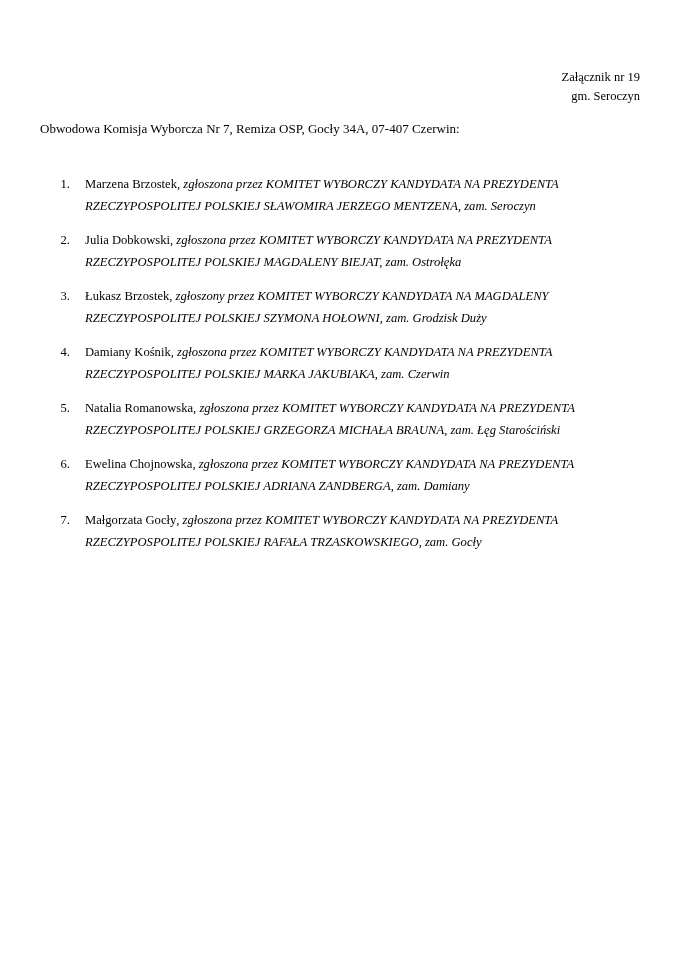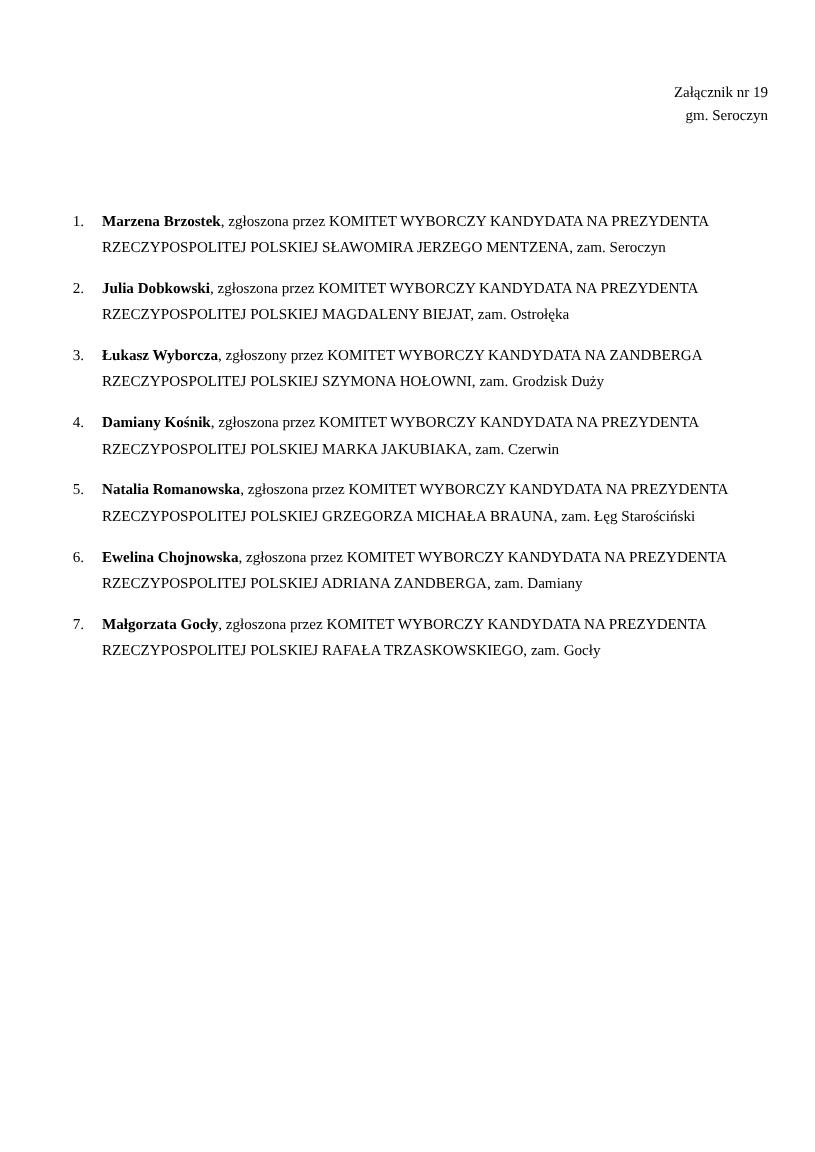--- a/index.html
+++ b/index.html
@@ -69,52 +69,54 @@
   .item-number {
     position: absolute;
     left: 0;
     top: 0;
     width: 30px;
     text-align: right;
     font-size: 12.6px;
     line-height: 21.5px;
   }
   .member-name {
-    font-weight: bold;
+    font-weight: normal;
   }
   .member-text {
     font-weight: normal;
+    font-style: italic;
   }
 </style>
 </head>
 <body>
 
 <div class="page">
 
   <div class="header-block">
     <span class="header-line">Załącznik nr 19</span>
     <span class="header-line">gm. Seroczyn</span>
   </div>
 
+  <div class="subtitle">Obwodowa Komisja Wyborcza Nr 7, Remiza OSP, Gocły 34A, 07-407 Czerwin:</div>
 
   <div class="member-list">
 
     <div class="member-item">
       <span class="item-number">1.</span>
       <span class="member-name">Marzena Brzostek</span><span class="member-text">, zgłoszona przez KOMITET WYBORCZY KANDYDATA NA PREZYDENTA RZECZYPOSPOLITEJ POLSKIEJ SŁAWOMIRA JERZEGO MENTZENA, zam. Seroczyn</span>
     </div>
 
     <div class="member-item">
       <span class="item-number">2.</span>
       <span class="member-name">Julia Dobkowski</span><span class="member-text">, zgłoszona przez KOMITET WYBORCZY KANDYDATA NA PREZYDENTA RZECZYPOSPOLITEJ POLSKIEJ MAGDALENY BIEJAT, zam. Ostrołęka</span>
     </div>
 
     <div class="member-item">
       <span class="item-number">3.</span>
-      <span class="member-name">Łukasz Wyborcza</span><span class="member-text">, zgłoszony przez KOMITET WYBORCZY KANDYDATA NA ZANDBERGA RZECZYPOSPOLITEJ POLSKIEJ SZYMONA HOŁOWNI, zam. Grodzisk Duży</span>
+      <span class="member-name">Łukasz Brzostek</span><span class="member-text">, zgłoszony przez KOMITET WYBORCZY KANDYDATA NA MAGDALENY RZECZYPOSPOLITEJ POLSKIEJ SZYMONA HOŁOWNI, zam. Grodzisk Duży</span>
     </div>
 
     <div class="member-item">
       <span class="item-number">4.</span>
       <span class="member-name">Damiany Kośnik</span><span class="member-text">, zgłoszona przez KOMITET WYBORCZY KANDYDATA NA PREZYDENTA RZECZYPOSPOLITEJ POLSKIEJ MARKA JAKUBIAKA, zam. Czerwin</span>
     </div>
 
     <div class="member-item">
       <span class="item-number">5.</span>
       <span class="member-name">Natalia Romanowska</span><span class="member-text">, zgłoszona przez KOMITET WYBORCZY KANDYDATA NA PREZYDENTA RZECZYPOSPOLITEJ POLSKIEJ GRZEGORZA MICHAŁA BRAUNA, zam. Łęg Starościński</span>

